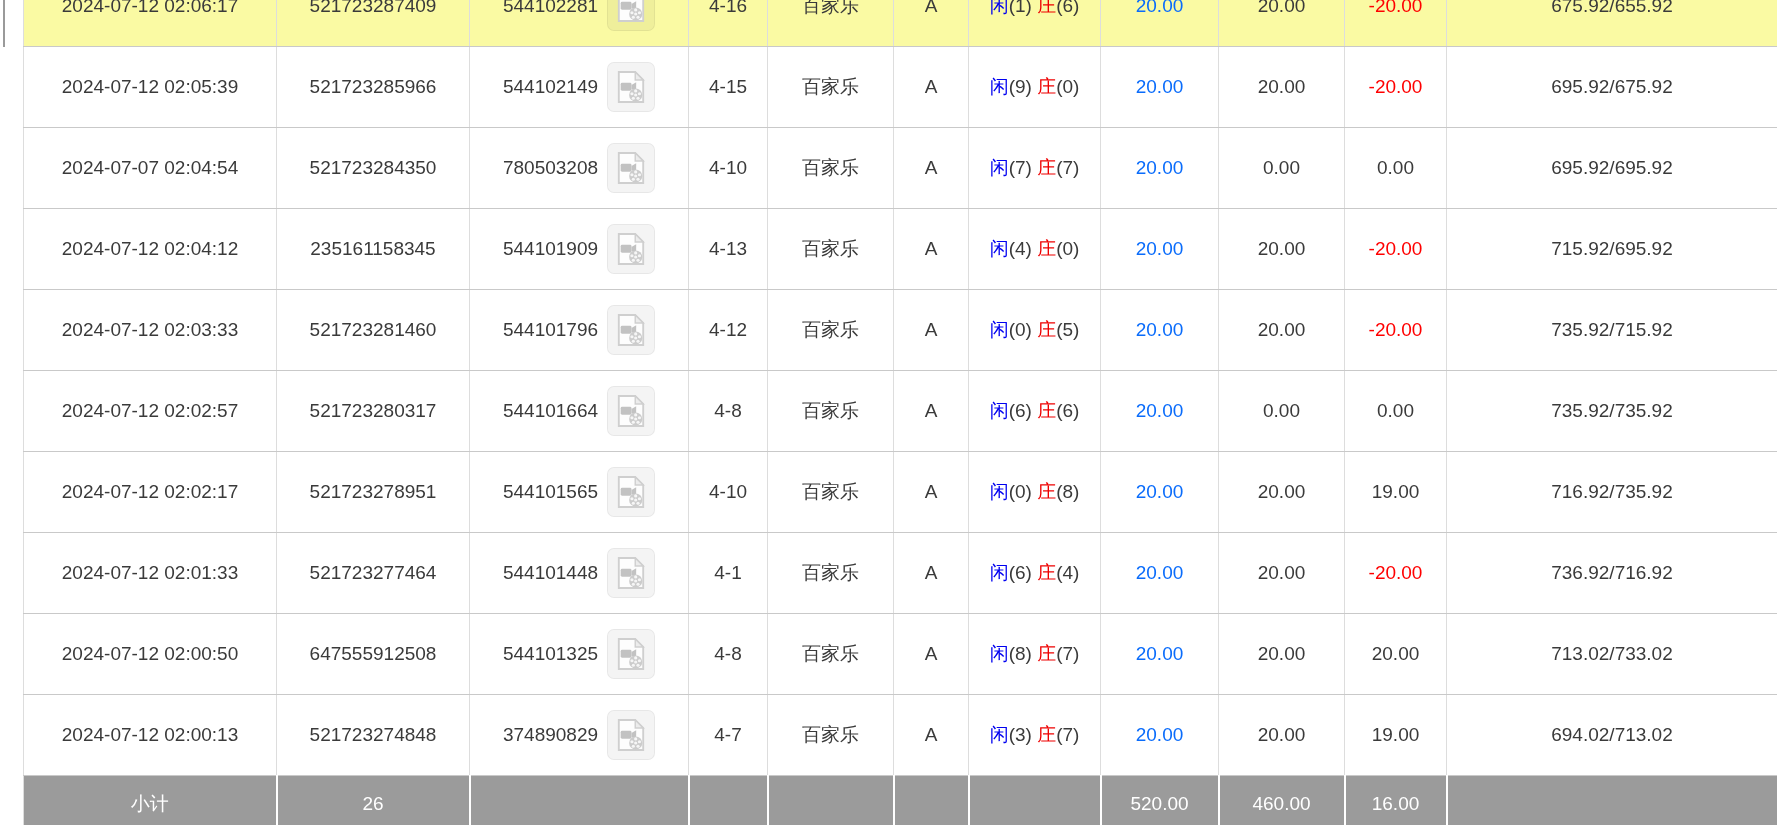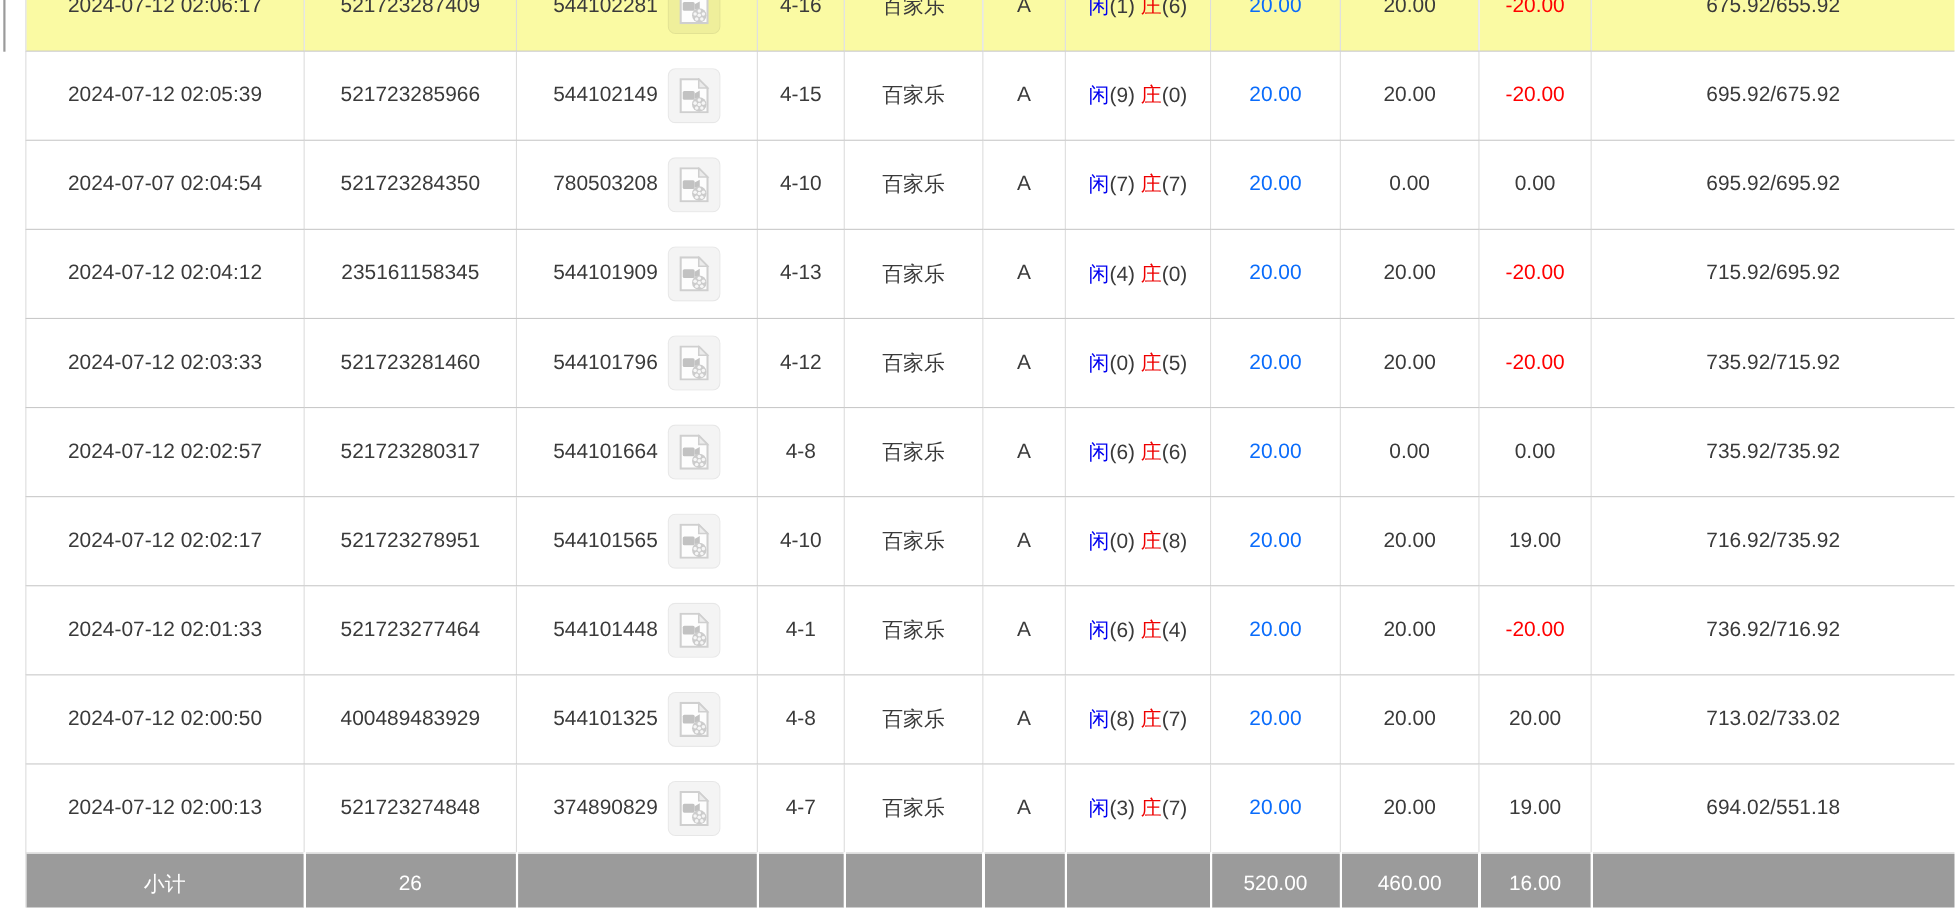--- a/index.html
+++ b/index.html
@@ -323,21 +323,21 @@
           <td>百家乐</td>
           <td>A</td>
           <td><span class="res-p">闲</span>(6) <span class="res-b">庄</span>(4)</td>
           <td><span class="blue-link">20.00</span></td>
           <td>20.00</td>
           <td class="neg">-20.00</td>
           <td>736.92/716.92</td>
         </tr>
         <tr>
           <td>2024-07-12 02:00:50</td>
-          <td>400489483929</td>
+          <td>647555912508</td>
           <td>
             <div class="game-cell-inner">
               <span>544101325</span>
               <span class="video-btn">
                 <svg width="30" height="32" viewBox="0 0 32 34">
     <path d="M3 1 H20.5 L29 9.5 V33 H3 Z" fill="#fdfdfd" stroke="#cfcfcf" stroke-width="2"></path>
     <path d="M20.5 1 V9.5 H29 Z" fill="#ececec" stroke="#cfcfcf" stroke-width="1.5"></path>
     <rect x="5" y="12.5" width="11.5" height="8.5" rx="1.5" fill="#c2c2c2"></rect>
     <path d="M16.5 14.8 L21.5 12 V22 L16.5 19.2 Z" fill="#c2c2c2"></path>
     <circle cx="21" cy="25.5" r="7" fill="#cccccc"></circle>
@@ -383,21 +383,21 @@
               </span>
             </div>
           </td>
           <td>4-7</td>
           <td>百家乐</td>
           <td>A</td>
           <td><span class="res-p">闲</span>(3) <span class="res-b">庄</span>(7)</td>
           <td><span class="blue-link">20.00</span></td>
           <td>20.00</td>
           <td>19.00</td>
-          <td>694.02/551.18</td>
+          <td>694.02/713.02</td>
         </tr>
       </tbody>
     <tbody>
       <tr class="subtotal">
         <td>小计</td>
         <td>26</td>
         <td></td>
         <td></td>
         <td></td>
         <td></td>

